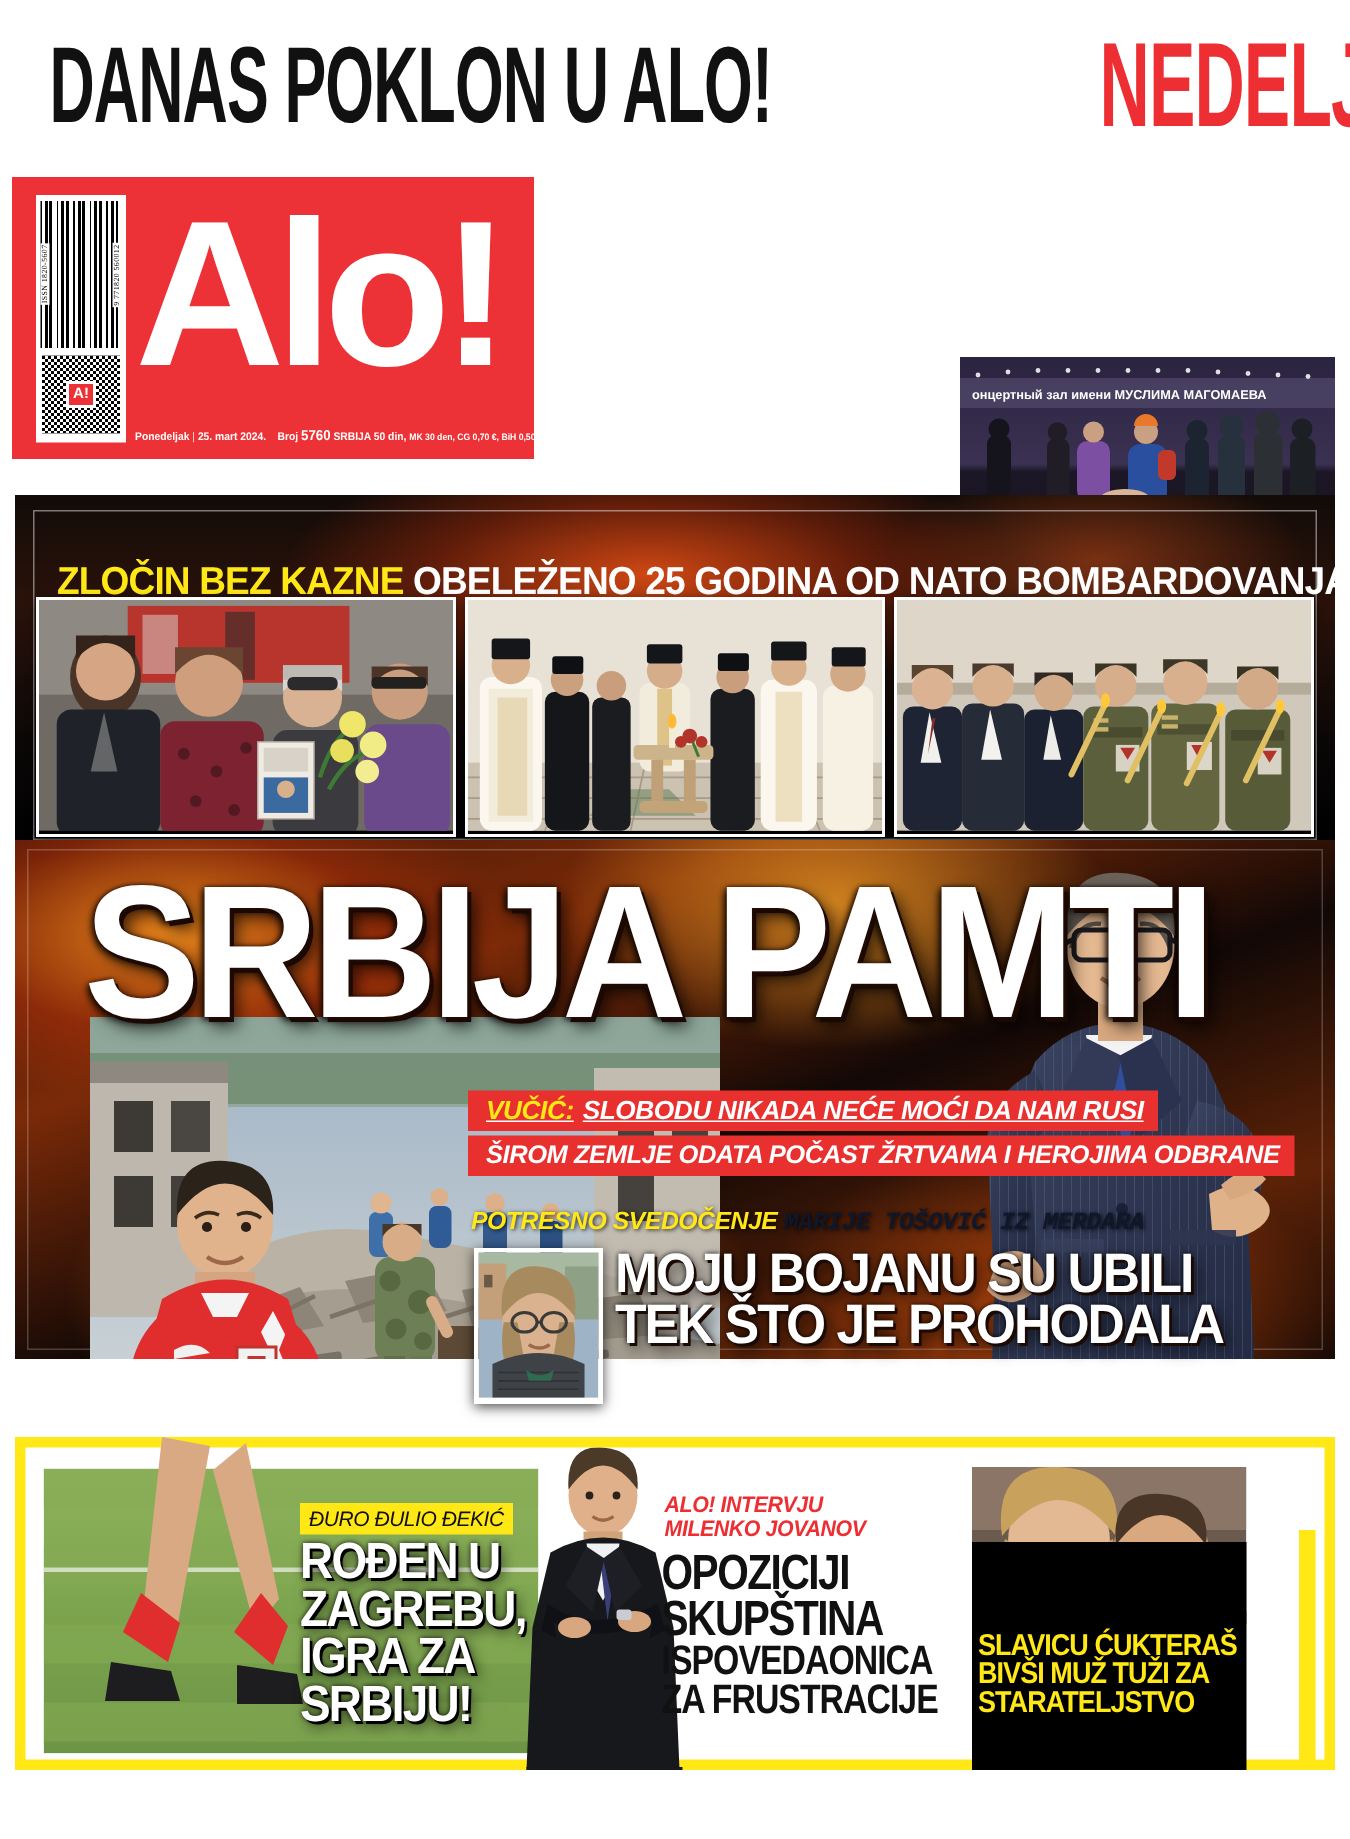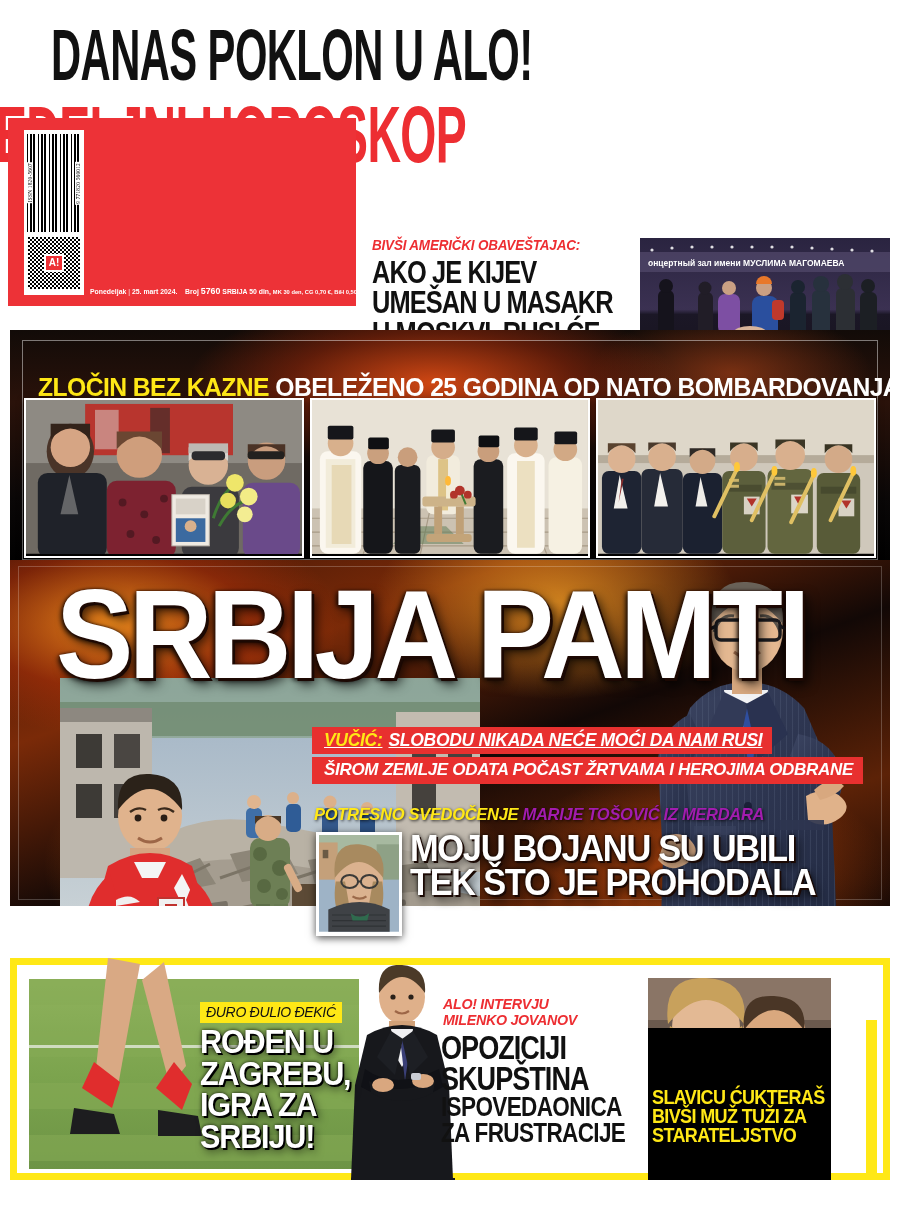--- a/index.html
+++ b/index.html
@@ -3,21 +3,21 @@
 <meta charset="utf-8">
 <style>
   * { margin:0; padding:0; box-sizing:border-box; }
   html,body { width:900px; height:1226px; background:#ffffff; }
   body { font-family:"Liberation Sans", sans-serif; -webkit-font-smoothing:antialiased; }
 
   .page { position:relative; width:900px; height:1226px; background:#fff; overflow:hidden; }
 
   
   .promo { position:absolute; left:0; top:22px; width:900px; height:70px; display:flex;
-           align-items:center; padding-left:33px; gap:10px;flex-direction:column; }
+           align-items:center; padding-left:33px; gap:10px; }
   .promo-black, .promo-red {
       font-weight:900; font-style:normal; line-height:0.92;
       font-family:"Liberation Sans Narrow","Liberation Sans",sans-serif;
       transform:scaleX(0.58); transform-origin:left center; white-space:nowrap;
       letter-spacing:-1px;
   }
   .promo-black { font-size:72px; color:#111; }
   .promo-red   { font-size:80px; color:#ED2E32; margin-left:-140px; }
 
   
@@ -115,21 +115,21 @@
             font-weight:900; font-style:italic; white-space:nowrap;
             display:flex; align-items:center; padding:3px 10px 4px 12px; }
   .redbar .y { color:#FFE816; margin-right:6px; }
   .rb1 { left:312px; top:727px; height:27px; font-size:17.5px; letter-spacing:-0.3px;text-decoration:underline; }
   .rb2 { left:312px; top:757px; height:27px; font-size:17px; letter-spacing:-0.3px; }
 
   .svedok { position:absolute; left:314px; top:805px; z-index:8; white-space:nowrap;
             font-weight:900; font-style:italic; font-size:16.5px; letter-spacing:-0.3px;
             text-shadow:1px 1px 3px rgba(0,0,0,.8); }
   .svedok .y { color:#FFE816; }
-  .svedok .w { color:#a21caf; }
+  .svedok .w { color:#0f172a;font-family:Liberation Mono, monospace; }
 
   .inset-photo { position:absolute; left:316px; top:832px; width:86px; height:104px; z-index:9;
                  border:3px solid #fff; overflow:hidden; box-shadow:0 2px 8px rgba(0,0,0,.7); }
 
   .moju { position:absolute; left:410px; top:832px; z-index:9; color:#fff;
           font-weight:900; font-size:37px; line-height:0.93; letter-spacing:-1.4px;
           transform:scaleX(0.93); transform-origin:left top; white-space:nowrap;
           text-shadow: 2px 2px 0 #1b0904, 0 0 4px rgba(0,0,0,.9), 4px 5px 10px rgba(0,0,0,.7); }
 
   
@@ -185,42 +185,34 @@
       <div class="codes">
         <div class="barcode">
           <span class="bsv">ISSN 1820-5607</span>
           <span class="bsv">9 771820 560012</span>
         </div>
         <div class="qr">
           <span class="qr-a">A!</span>
         </div>
       </div>
 
+      <div class="logo">Alo!</div>
 
       <div class="dateline">
         <span>Ponedeljak</span>
         <span class="sep">|</span>
         <span>25. mart 2024.</span>
         &nbsp;&nbsp;
         <span>Broj</span>
         <b>5760</b>
         <span>SRBIJA 50 din,</span>
         <span class="sm">MK 30 den, CG 0,70 €, BiH 0,50 KM</span>
       </div>
     </div>
 
-    <div class="top-story">
-      <div class="kicker-red">BIVŠI AMERIČKI OBAVEŠTAJAC:</div>
-      <div class="top-head">
-        <div>AKO JE KIJEV</div>
-        <div>UMEŠAN U MASAKR</div>
-        <div>U MOSKVI, RUSI ĆE</div>
-        <div>UDARITI NA BAZE CIA</div>
-      </div>
-    </div>
 
     <div class="top-photo">
       <svg class="ph" viewBox="0 0 250 170" preserveAspectRatio="none">
         <defs>
           <linearGradient id="night" x1="0" y1="0" x2="0" y2="1">
             <stop offset="0" stop-color="#2a2440"></stop>
               <stop offset="0.42" stop-color="#3b3152"></stop>
             <stop offset="0.45" stop-color="#1b1726"></stop>
               <stop offset="1" stop-color="#141019"></stop>
           </linearGradient>

